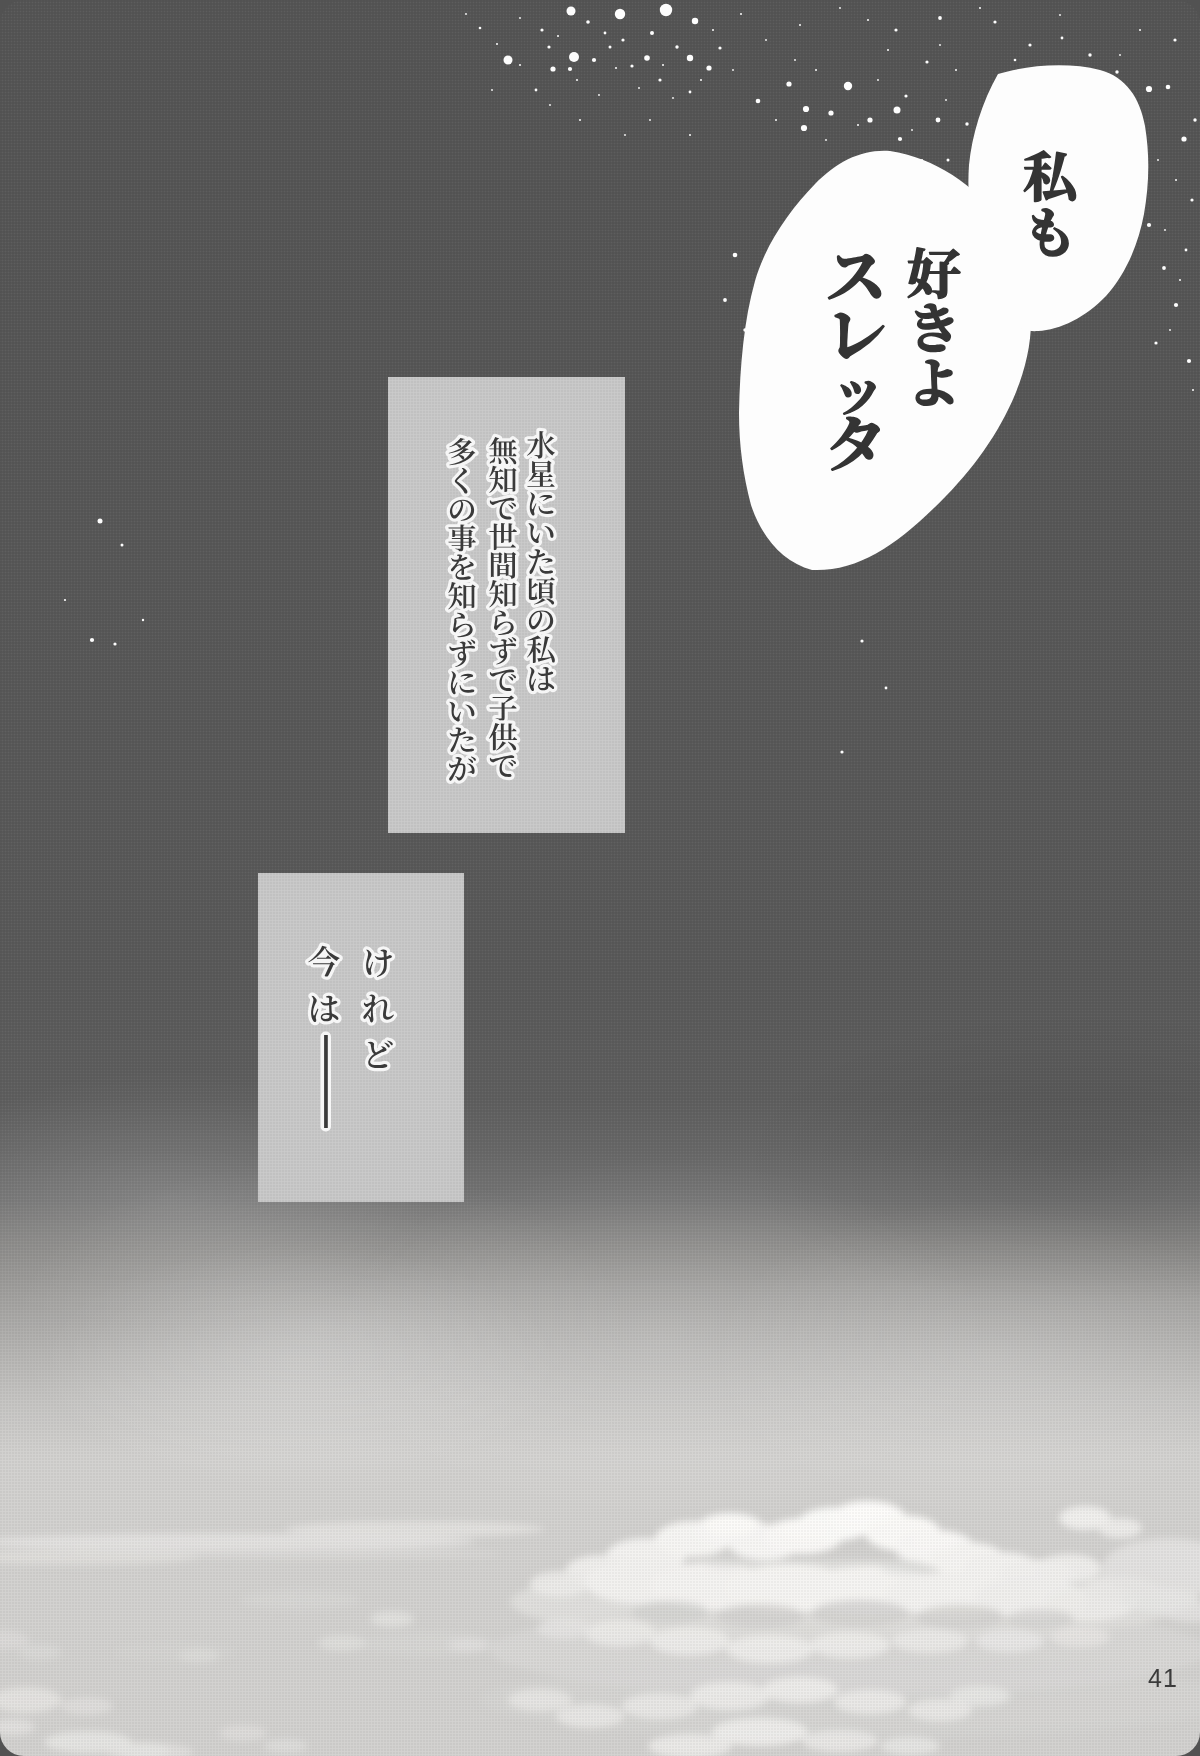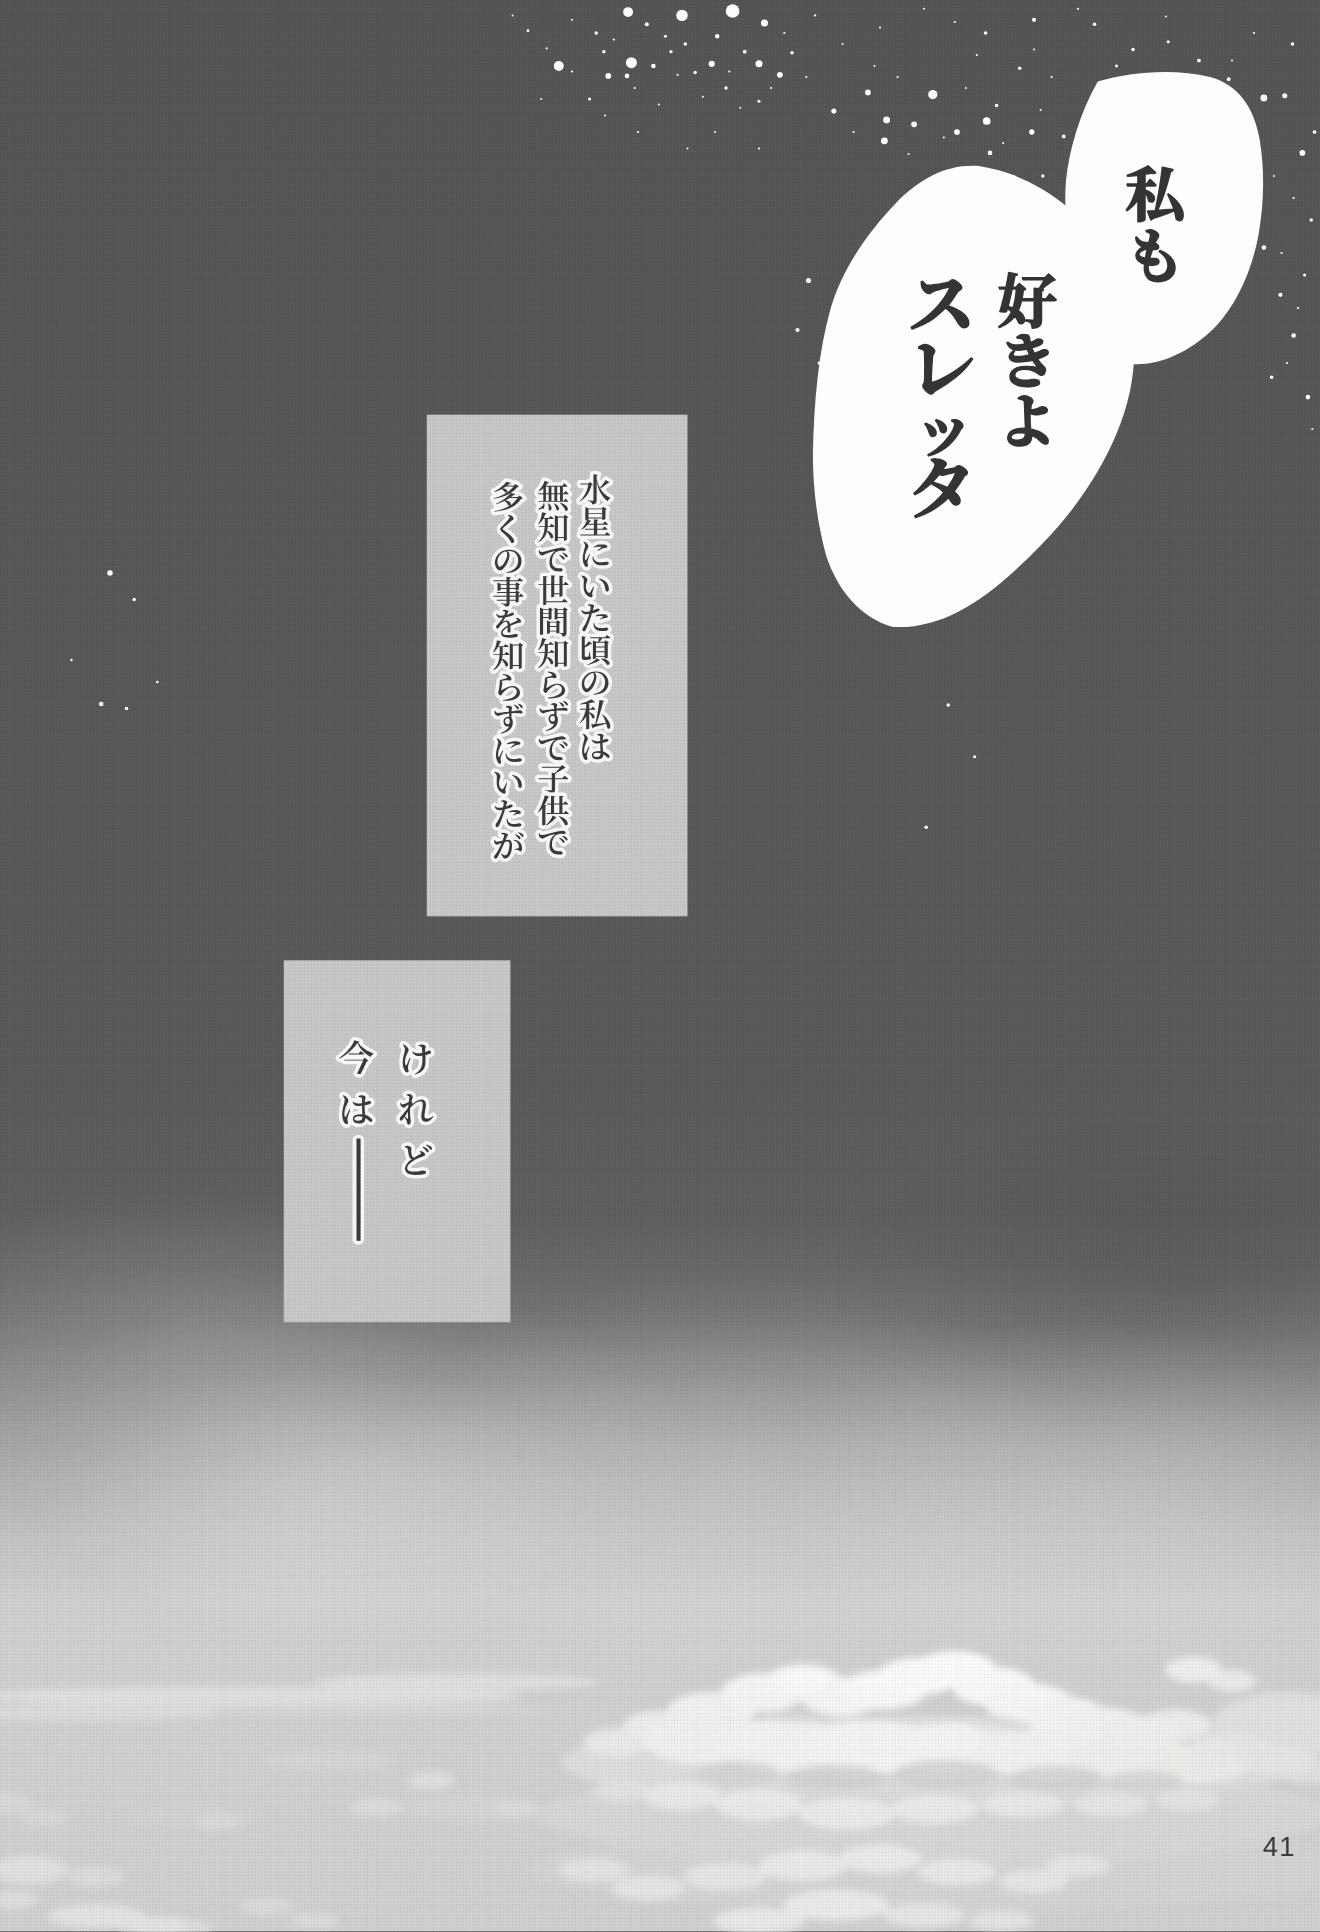--- a/index.html
+++ b/index.html
@@ -1,17 +1,17 @@
 <!DOCTYPE html>
 <html><head>
 <meta charset="utf-8">
 <style>
   html,body { margin:0; padding:0; background:#525252; }
   #page { position:relative; width:1200px; height:1756px; overflow:hidden;
-          font-family:"Liberation Sans", sans-serif; }
+          font-family:"Liberation Sans", sans-serif;border-radius:24px; }
   svg { display:block; }
 </style>
 </head>
 <body>
 <div id="page">
 <svg width="1200" height="1756" viewBox="0 0 1200 1756">
 <defs>
   <linearGradient id="sky" x1="0" y1="0" x2="0" y2="1">
     <stop offset="0" stop-color="#555555"></stop>
     <stop offset="0.30" stop-color="#585858"></stop>

